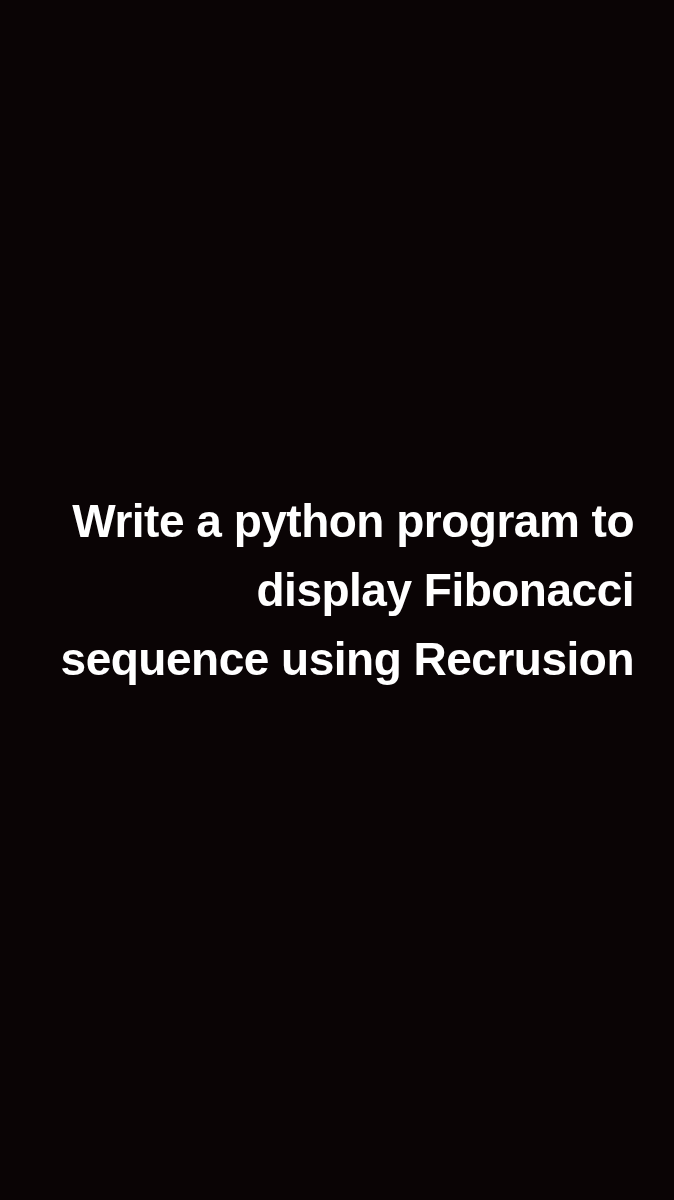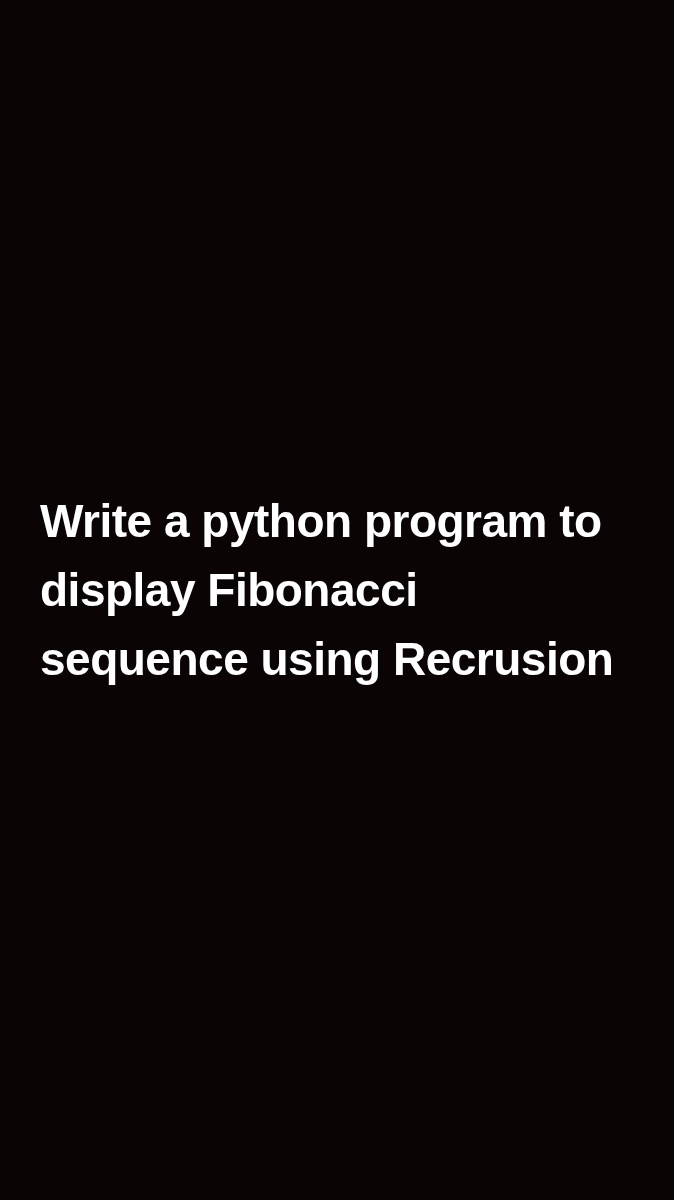--- a/index.html
+++ b/index.html
@@ -14,21 +14,21 @@
       display: flex;
       align-items: center;
       justify-content: center;
       font-family: -apple-system, BlinkMacSystemFont, "Helvetica Neue", Helvetica, Arial, sans-serif;
       overflow: hidden;
     }
     .text-block {
       color: #ffffff;
       font-size: 46px;
       font-weight: 800;
-      text-align: left;
+      text-align: right;
       line-height: 1.5;
       letter-spacing: -0.5px;
       padding: 0 40px;
       margin-top: -20px;
     }
   </style>
 </head>
 <body>
 
 <div class="text-block">Write a python program to display Fibonacci sequence using Recrusion</div>

